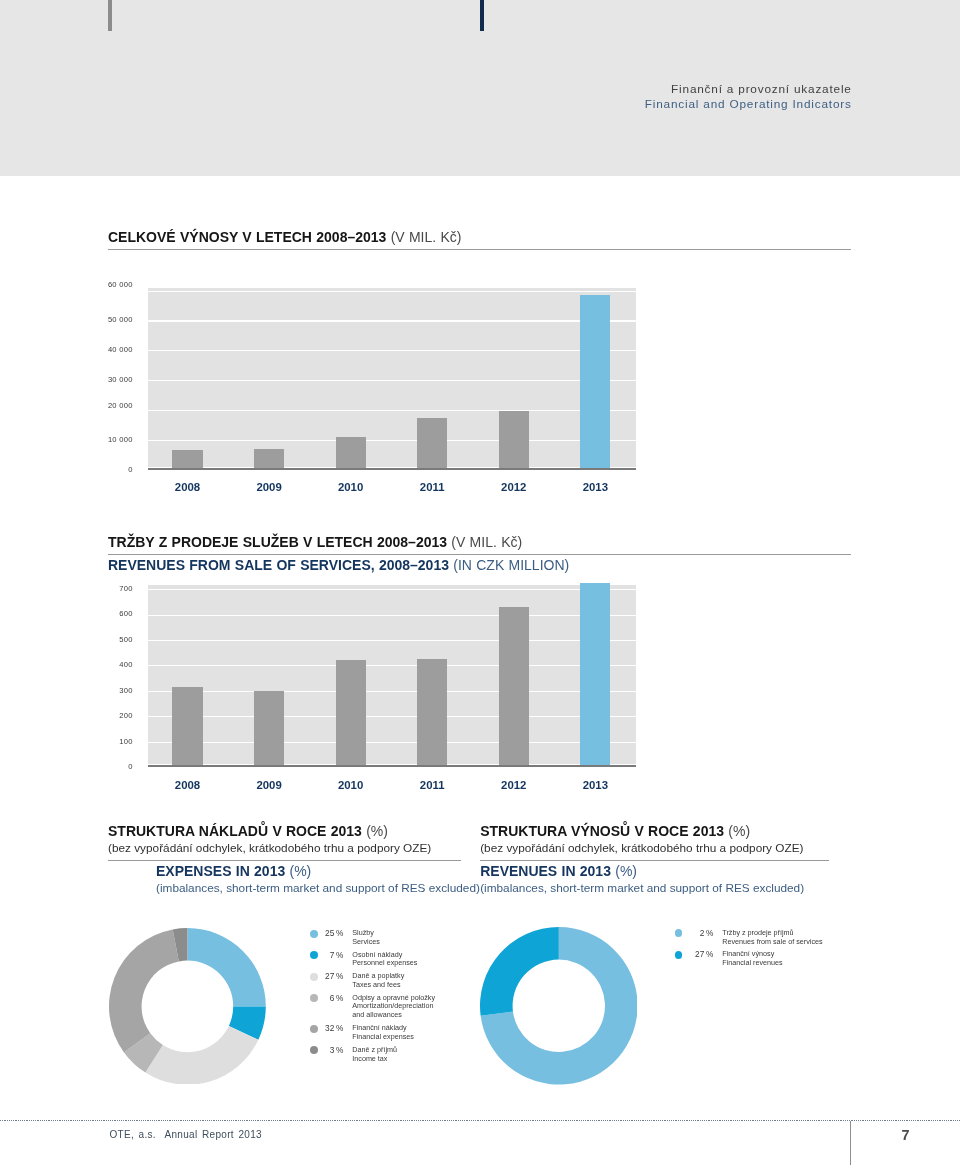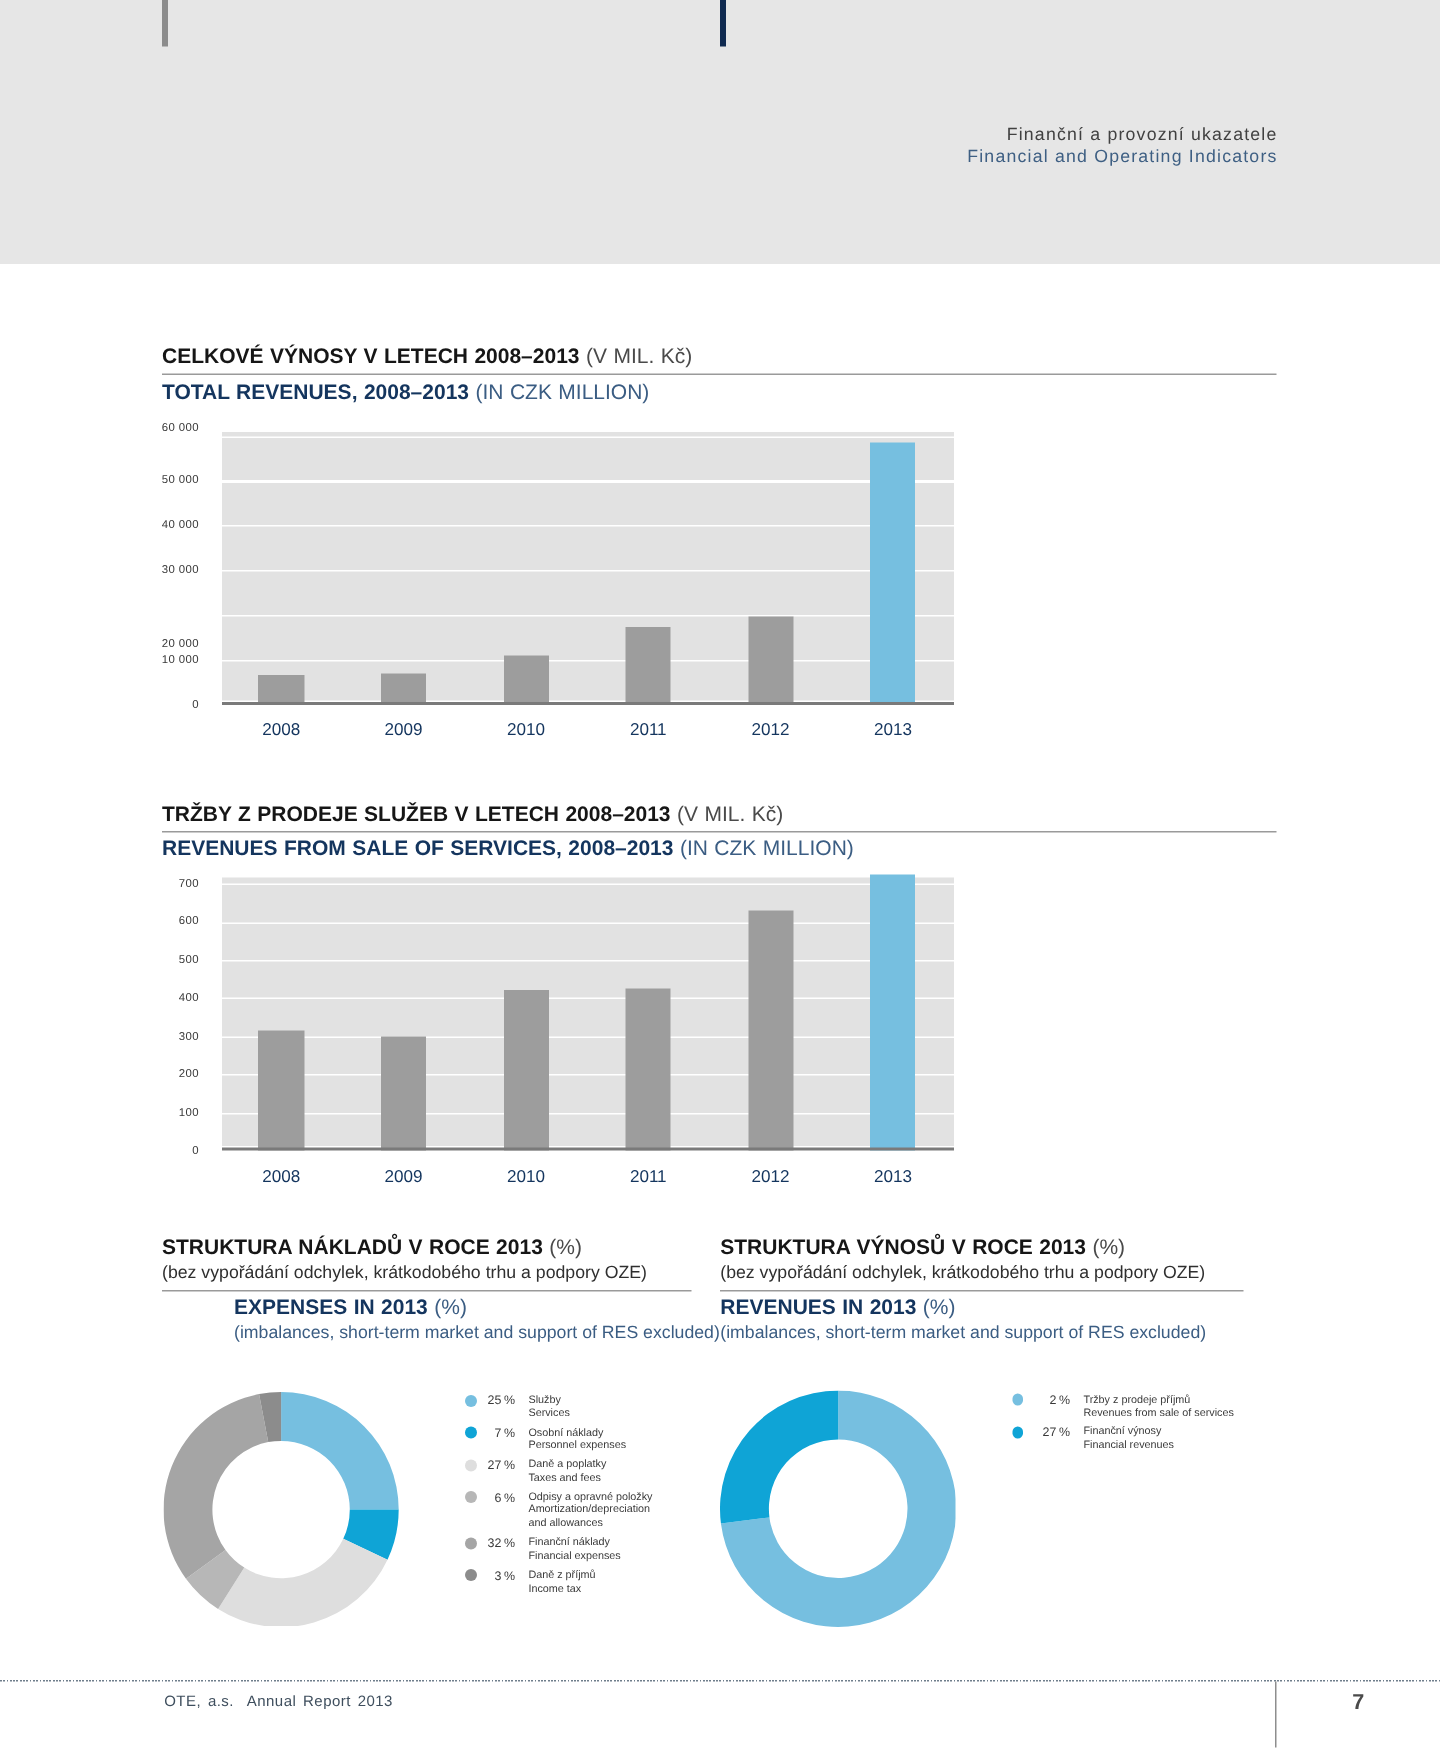--- a/index.html
+++ b/index.html
@@ -26,21 +26,21 @@
   .hr{position:absolute;height:1px;background:#9a9a9a;}
   .sub{font-size:11.8px;color:#2f2f2f;white-space:nowrap;line-height:15px;}
   .sub-en{font-size:11.8px;color:#3b5d83;white-space:nowrap;line-height:15px;}
 
   
   .plot{position:absolute;background:#e2e2e2;}
   .gline{position:absolute;left:0;right:0;height:1.1px;background:#fff;}
   .bar{position:absolute;}
   .axis{position:absolute;height:1.7px;background:#7a7a7a;}
   .ytick{position:absolute;text-align:right;font-size:7.6px;color:#3a3a3a;letter-spacing:0.25px;line-height:9px;}
-  .xtick{position:absolute;text-align:center;font-size:11.4px;font-weight:normal;color:#14355e;letter-spacing:0px;line-height:12px;}
+  .xtick{position:absolute;text-align:center;font-size:11.4px;font-weight:bold;color:#14355e;letter-spacing:0px;line-height:12px;}
 
   
   .lgdot{position:absolute;border-radius:50%;width:7.9px;height:7.9px;}
   .lgpct{position:absolute;text-align:right;font-size:8.3px;color:#3a3a3a;line-height:11px;letter-spacing:0px;white-space:pre;}
   .lglbl{position:absolute;font-size:7.2px;color:#3a3a3a;line-height:8.7px;letter-spacing:0px;}
   .lglbl div{white-space:pre;}
 
   
   #footdots{position:absolute;left:0;top:1120px;width:960px;height:1.1px;
     background-image:repeating-linear-gradient(to right,#6f7e8c 0px,#6f7e8c 1.15px,rgba(255,255,255,0) 1.15px,rgba(255,255,255,0) 2.2px);}
@@ -57,41 +57,38 @@
   <div class="topmark" id="mark-gray"></div>
   <div class="topmark" id="mark-blue"></div>
   <div id="header-titles">
     <div class="cs">Finanční a provozní ukazatele</div>
     <div class="en">Financial and Operating Indicators</div>
   </div>
   <div class="abs" style="left:108px;top:228.1px;width:742.5px;">
     <div class="h-cs"><span>CELKOVÉ VÝNOSY V LETECH 2008–2013</span> <span class="lt">(V MIL. Kč)</span></div>
   </div>
   <div class="hr" style="left:108px;top:249.0px;width:742.5px;"></div>
-  <div class="abs" style="left:108px;top:252.0px;width:742.5px;">
-    <div class="h-en"><span>TOTAL REVENUES, 2008–2013</span> <span class="lt">(IN CZK MILLION)</span></div>
-  </div>
   <div class="plot" style="left:148px;top:287.9px;width:488px;height:179.10px;">
     <div class="gline" style="top:152.27px;"></div>
     <div class="gline" style="top:122.34px;"></div>
     <div class="gline" style="top:92.41px;"></div>
     <div class="gline" style="top:62.48px;"></div>
     <div class="gline" style="top:32.55px;"></div>
     <div class="gline" style="top:2.62px;"></div>
   </div>
   <div class="bar" style="left:172.40px;top:449.70px;height:19.70px;width:30.2px;background:#9d9d9d;"></div>
   <div class="bar" style="left:253.96px;top:448.60px;height:20.80px;width:30.2px;background:#9d9d9d;"></div>
   <div class="bar" style="left:335.52px;top:437.40px;height:32.00px;width:30.2px;background:#9d9d9d;"></div>
   <div class="bar" style="left:417.08px;top:417.69px;height:51.71px;width:30.2px;background:#9d9d9d;"></div>
   <div class="bar" style="left:498.64px;top:410.99px;height:58.41px;width:30.2px;background:#9d9d9d;"></div>
   <div class="bar" style="left:580.20px;top:295.47px;height:173.93px;width:30.2px;background:#76bfe0;"></div>
   <div class="axis" style="left:148px;top:467.90px;height:2.0px;width:488px;"></div>
   <div class="ytick" style="right:827.4px;top:464.90px;">0</div>
   <div class="ytick" style="right:827.4px;top:434.97px;">10 000</div>
-  <div class="ytick" style="right:827.4px;top:424px;">20 000</div>
+  <div class="ytick" style="right:827.4px;top:401px;">20 000</div>
   <div class="ytick" style="right:827.4px;top:375.11px;">30 000</div>
   <div class="ytick" style="right:827.4px;top:345.18px;">40 000</div>
   <div class="ytick" style="right:827.4px;top:315.25px;">50 000</div>
   <div class="ytick" style="right:827.4px;top:280px;">60 000</div>
   <div class="xtick" style="left:157.50px;top:481.2px;width:60px;">2008</div>
   <div class="xtick" style="left:239.06px;top:481.2px;width:60px;">2009</div>
   <div class="xtick" style="left:320.62px;top:481.2px;width:60px;">2010</div>
   <div class="xtick" style="left:402.18px;top:481.2px;width:60px;">2011</div>
   <div class="xtick" style="left:483.74px;top:481.2px;width:60px;">2012</div>
   <div class="xtick" style="left:565.30px;top:481.2px;width:60px;">2013</div>

